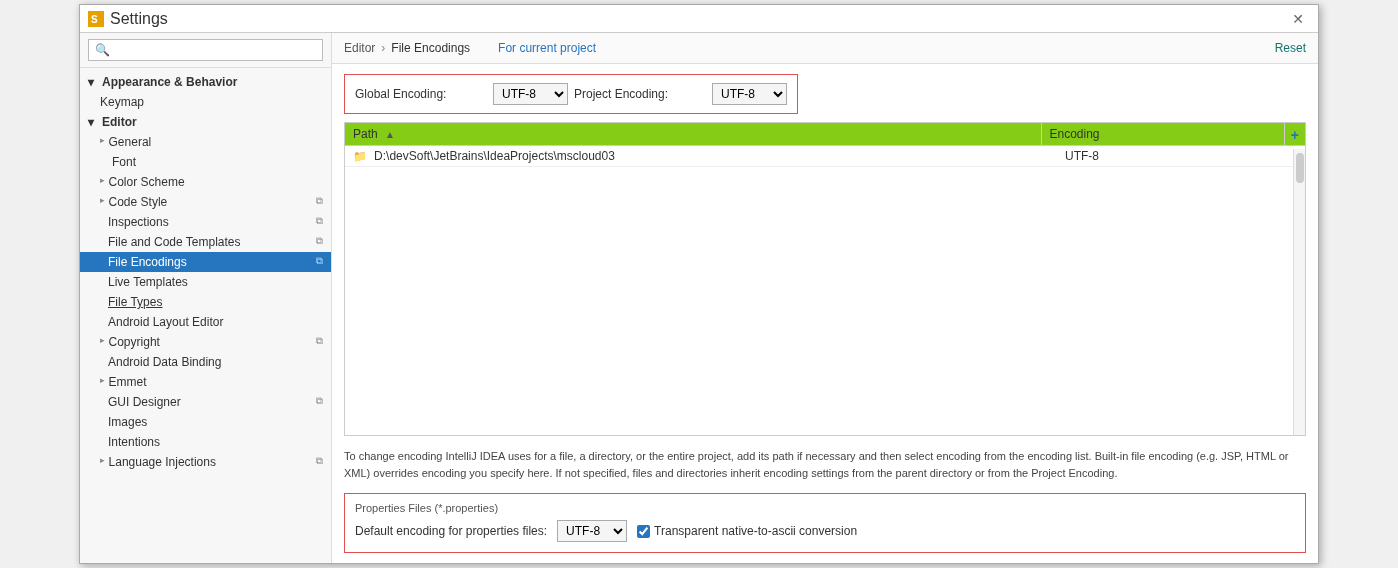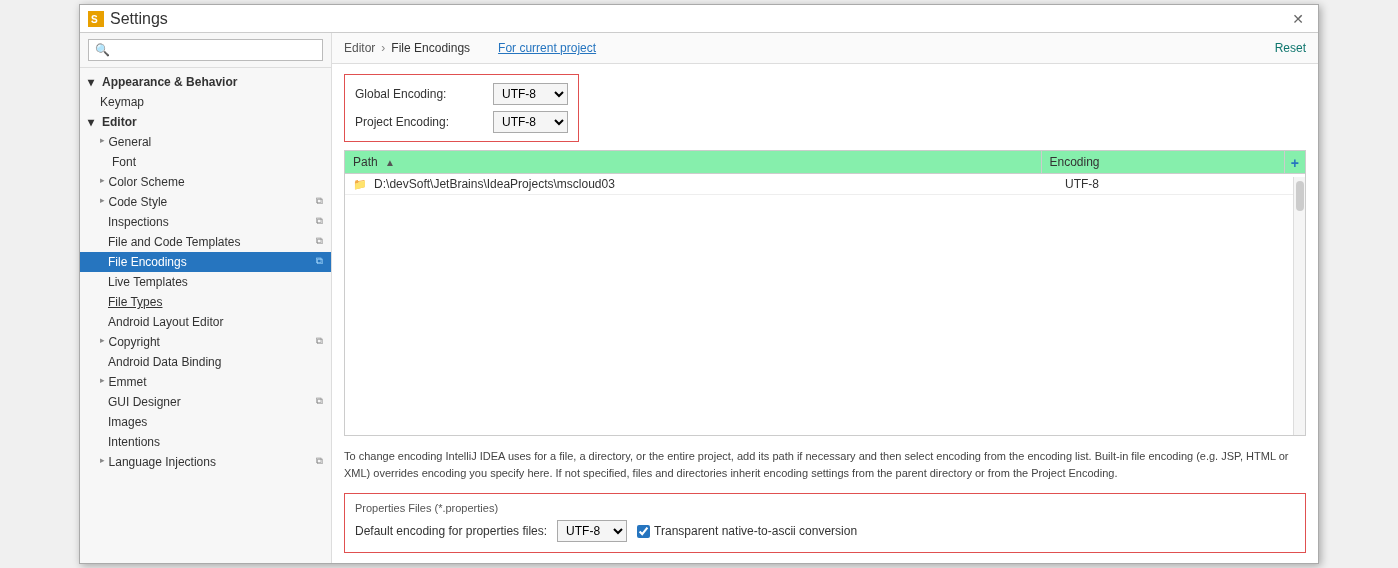--- a/index.html
+++ b/index.html
@@ -138,42 +138,41 @@
       align-items: center;
       gap: 6px;
       font-size: 12px;
       color: #555;
     }
     .breadcrumb-sep { color: #888; }
     .breadcrumb-current { color: #333; }
     .breadcrumb-link {
       color: #2675bf;
       cursor: pointer;
-      text-decoration: underline;
     }
     .reset-btn {
       color: #0f766e;
       cursor: pointer;
       font-size: 12px;
       text-decoration: none;
     }
     .panel-body {
       flex: 1;
       padding: 10px 12px;
       overflow-y: auto;
       display: flex;
       flex-direction: column;
       gap: 8px;
     }
     
     .encoding-fields {
       border: 1.5px solid #e05050;
       padding: 8px 10px;
       display: inline-flex;
-      flex-direction: column;
+      flex-direction: row;
       gap: 6px;
       width: fit-content;
     }
     .encoding-row {
       display: flex;
       align-items: center;
       gap: 8px;
     }
     .encoding-label {
       font-size: 12px;
@@ -192,21 +191,21 @@
     .file-table-container {
       border: 1px solid #ccc;
       flex: 1;
       display: flex;
       flex-direction: column;
       overflow: hidden;
       position: relative;
     }
     .file-table-header {
       display: flex;
-      background: #86efac;
+      background: #84cc16;
       border-bottom: 1px solid #ccc;
       font-size: 12px;
     }
     .file-table-header-cell {
       padding: 4px 8px;
       flex: 1;
       border-right: 1px solid #ccc;
       font-weight: normal;
       color: #333;
     }

